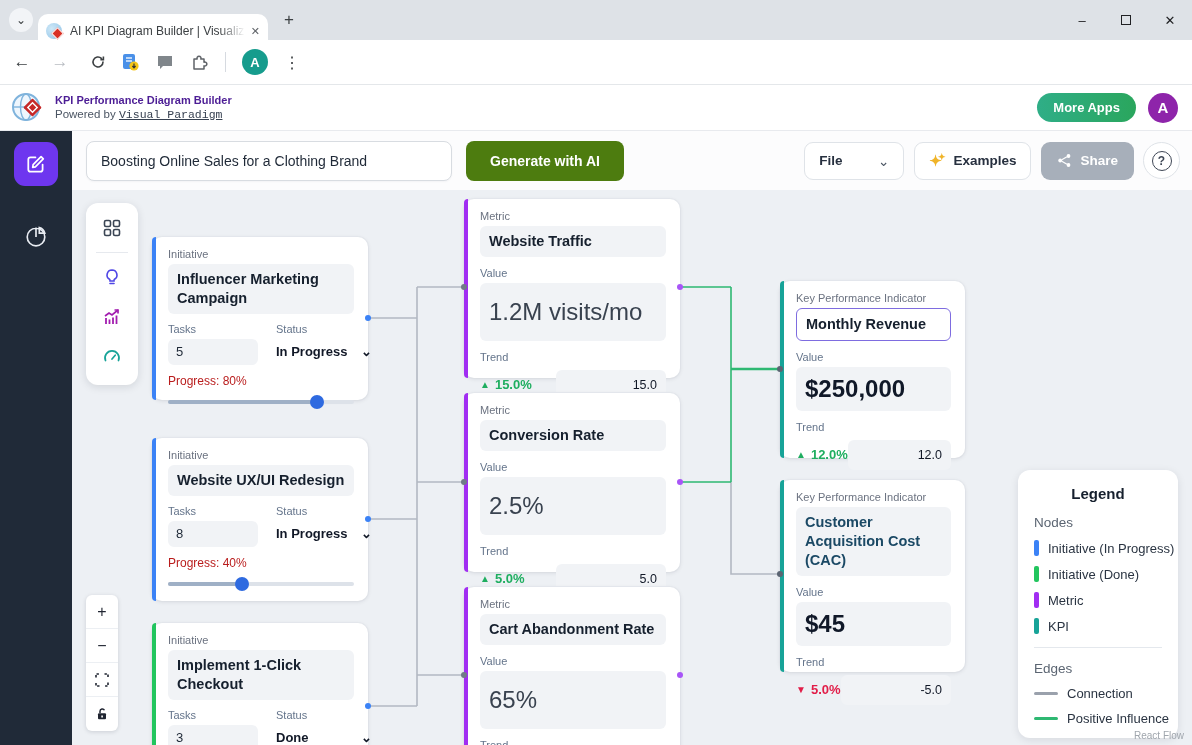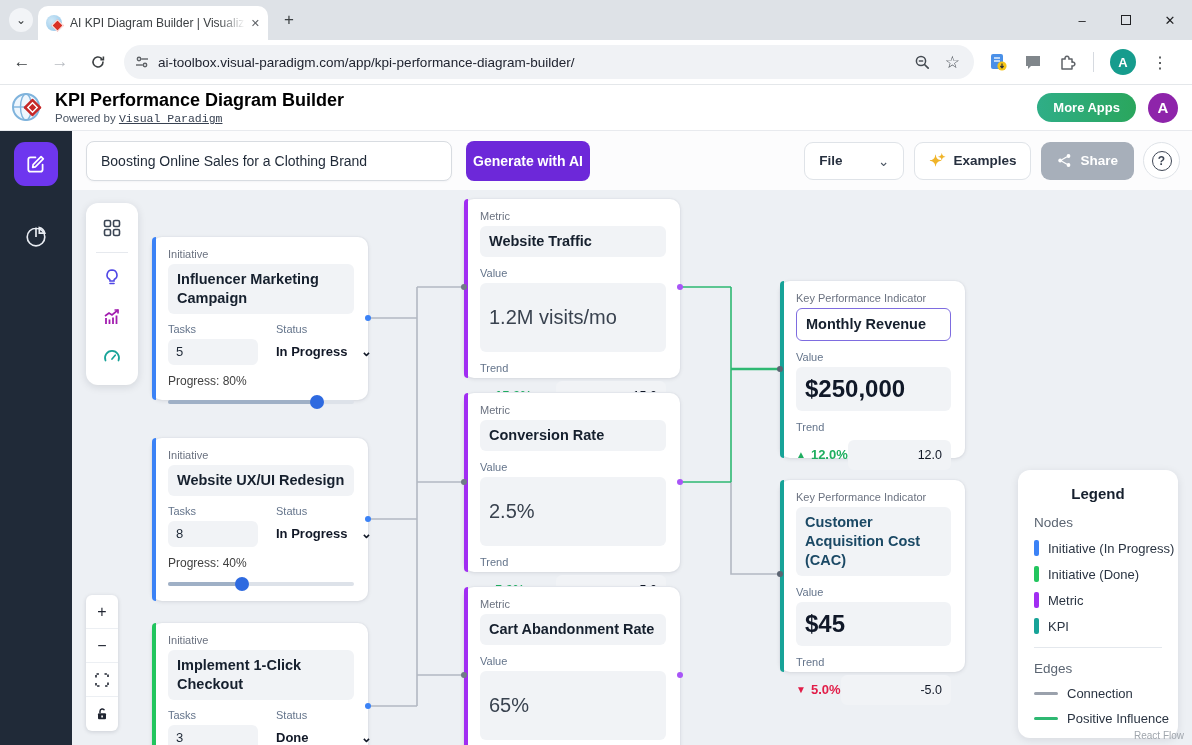--- a/index.html
+++ b/index.html
@@ -1,21 +1,21 @@
 <!DOCTYPE html>
 <html><head>
 <meta charset="utf-8">
 <style>
   * { box-sizing: border-box; margin: 0; padding: 0; }
   html,body { width:1192px; height:745px; overflow:hidden; font-family:"Liberation Sans",sans-serif; background:#fff; }
 
   
   .tabstrip { height:40px; background:#dee2e7; display:flex; align-items:center; position:relative; }
   .tabsearch { width:24px; height:24px; border-radius:50%; background:#f2f4f7; margin-left:9px; display:flex; align-items:center; justify-content:center; font-size:12px; color:#3c4043; cursor:pointer; }
-  .tab { position:absolute; left:38px; top:6px; width:230px; height:34px; background:#fff; border-radius:10px 10px 0 0; display:flex; align-items:center; padding:0 8px; }
+  .tab { position:absolute; left:38px; top:14px; width:230px; height:34px; background:#fff; border-radius:10px 10px 0 0; display:flex; align-items:center; padding:0 8px; }
   .favicon { width:16px; height:16px; border-radius:50%; background:radial-gradient(circle at 35% 35%, #cfe8f7, #8ec3e8); position:relative; flex:0 0 16px; }
   .favicon i { position:absolute; width:9px; height:9px; background:#d93025; right:0; bottom:1px; transform:rotate(45deg); border:1px solid #fff; }
   .tabtitle { font-size:12px; color:#3c4043; margin-left:8px; white-space:nowrap; overflow:hidden; flex:1; -webkit-mask-image:linear-gradient(90deg,#000 85%,transparent); mask-image:linear-gradient(90deg,#000 85%,transparent); }
   .tabclose { font-size:11px; color:#5f6368; margin-left:6px; cursor:pointer; }
   .newtab { position:absolute; left:284px; top:10px; font-size:17px; color:#3c4043; cursor:pointer; }
   .winctl { position:absolute; right:0; top:0; height:40px; display:flex; align-items:center; }
   .winbtn { width:44px; height:40px; display:flex; align-items:center; justify-content:center; font-size:13px; color:#202124; cursor:pointer; }
   .winbtn .sq { width:10px; height:10px; border:1.3px solid #202124; }
 
   .navbar { height:45px; background:#fff; display:flex; align-items:center; border-bottom:1px solid #e4e7ea; }
@@ -24,37 +24,37 @@
   .omni { height:34px; background:#f0f2f5; border-radius:17px; flex:1; margin:0 8px 0 10px; display:flex; align-items:center; padding:0 10px; max-width:850px; }
   .urltext { font-size:13.5px; color:#202430; margin-left:8px; flex:1; }
   .omni .right-ic { display:flex; align-items:center; gap:14px; margin-right:4px; }
   .chrome-actions { display:flex; align-items:center; gap:16px; margin-left:6px; margin-right:12px; }
   .vertdiv { width:1px; height:20px; background:#d6dae0; }
   .chravatar { width:26px; height:26px; border-radius:50%; background:#169c8d; color:#fff; font-size:13px; font-weight:700; display:flex; align-items:center; justify-content:center; cursor:pointer; }
   .kebab { font-size:16px; color:#3c4043; letter-spacing:0; cursor:pointer; }
 
   
   .apphead { height:46px; background:#fff; border-bottom:1px solid #e8eaee; display:flex; align-items:center; padding:0 14px 0 10px; }
-  .apptitle { font-size:18px; font-weight:700; color:#000000; line-height:1.2; }
+  .apptitle { font-size:11px; font-weight:700; color:#4c1d95; line-height:1.2; }
   .powered { font-size:11.5px; color:#4b5563; }
   .powered a { color:#374151; text-decoration:underline; cursor:pointer;font-family:Liberation Mono, monospace; }
   .moreapps { margin-left:auto; height:29px; padding:0 16px; border-radius:15px; border:none; background:linear-gradient(90deg,#2fae87,#2aa65d); color:#fff; font-size:13px; font-weight:700; font-family:inherit; cursor:pointer; }
   .headavatar { width:30px; height:30px; border-radius:50%; background:#8e24aa; color:#fff; font-weight:700; font-size:15px; display:flex; align-items:center; justify-content:center; margin-left:12px; cursor:pointer; }
 
   
   .appbody { height:614px; display:flex; }
   .rail { width:72px; background:#202a38; flex:0 0 72px; padding-top:11px; display:flex; flex-direction:column; align-items:center; }
   .railbtn { width:44px; height:44px; border-radius:11px; display:flex; align-items:center; justify-content:center; cursor:pointer; }
   .railbtn.active { background:#6e36ef; }
   .railbtn + .railbtn { margin-top:29px; }
   .main { flex:1; display:flex; flex-direction:column; min-width:0; }
 
   .promptbar { height:59px; background:#fcfcfd; display:flex; align-items:center; padding:0 12px 0 14px; }
   .prompt { width:366px; height:40px; border:1px solid #d8dce1; border-radius:8px; padding:0 14px; font-size:14px; font-weight:500; color:#1f2937; font-family:inherit; background:#fff; box-shadow:0 1px 2px rgba(16,24,40,.04); }
-  .genbtn { height:40px; margin-left:14px; padding:0 7px; border:none; border-radius:8px; background:#6d28d9; color:#fff; font-size:14px; font-weight:700; font-family:inherit; cursor:pointer; }
+  .genbtn { height:40px; margin-left:14px; padding:0 24px; border:none; border-radius:8px; background:#4d7c0f; color:#fff; font-size:14px; font-weight:700; font-family:inherit; cursor:pointer; }
   .spacer { flex:1; }
   .ghostbtn { height:38px; border:1px solid #dfe3e8; background:#fff; border-radius:9px; display:flex; align-items:center; gap:8px; padding:0 14px; font-size:13.5px; font-weight:700; color:#27303f; font-family:inherit; cursor:pointer; }
   .filebtn { width:100px; justify-content:space-between; font-weight:600; }
   .sharebtn { border:none; background:#a7afba; color:#fff; padding:0 16px; }
   .helpbtn { width:37px; height:37px; border-radius:50%; border:1px solid #dfe3e8; background:#fff; margin-left:9px; display:flex; align-items:center; justify-content:center; cursor:pointer; }
   .helpring { width:20px; height:20px; border:1.6px solid #3f4756; border-radius:50%; display:flex; align-items:center; justify-content:center; font-size:12px; font-weight:700; color:#3f4756; }
   .ml10 { margin-left:10px; }
 
   
   .canvas { position:relative; flex:1; background:#edf0f4; overflow:hidden; }
@@ -64,25 +64,25 @@
   .accent { position:absolute; left:0; top:0; bottom:0; width:4px; border-radius:10px 0 0 10px; }
   .nlabel { font-size:11px; color:#6b7280; }
   .tfield { margin-top:4px; background:#f1f3f6; border-radius:6px; padding:6px 9px; font-size:14.5px; font-weight:700; color:#16202e; line-height:1.3; }
   .tfield.selected { background:#fff; border:1.6px solid #7e6ce0; }
   .flabel { font-size:11px; color:#64748b; margin-top:10px; }
   .two { display:flex; gap:18px; margin-top:9px; }
   .two .flabel { margin-top:0; }
   .sfield { margin-top:4px; background:#f1f3f6; border-radius:6px; width:90px; height:26px; font-size:13px; color:#1f2937; display:flex; align-items:center; padding:0 8px; }
   .sel { margin-top:4px; height:26px; display:flex; align-items:center; justify-content:space-between; width:96px; font-size:13px; font-weight:700; color:#111827; cursor:pointer; }
   .sel .caret { font-size:13px; font-weight:700; }
-  .plabel { font-size:12px; color:#404040; margin-top:9px; }
+  .plabel { font-size:12px; color:#b91c1c; margin-top:9px; }
   .slider { margin-top:12px; height:4px; background:#dde2e9; border-radius:3px; position:relative; }
   .fill { height:4px; background:#9fb0c6; border-radius:3px; position:relative; }
   .thumb { position:absolute; right:-7px; top:-5px; width:14px; height:14px; border-radius:50%; background:#2e6ae0; }
-  .vfield { margin-top:4px; background:#f1f3f6; border-radius:6px; padding:23px 9px; font-size:20px; font-weight:400; color:#39424f; }
+  .vfield { margin-top:4px; background:#f1f3f6; border-radius:6px; padding:15px 9px; font-size:24px; font-weight:400; color:#39424f; }
   .vfield.big { font-size:24px; font-weight:800; color:#101828; padding:8px 9px; }
   .trendrow { display:flex; align-items:center; justify-content:space-between; margin-top:7px; }
   .tpct { font-size:13px; font-weight:700; display:flex; gap:5px; align-items:center; }
   .tpct .arr { font-size:10px; }
   .tval { background:#f1f3f6; border-radius:6px; width:110px; height:30px; font-size:12.5px; color:#111827; display:flex; align-items:center; justify-content:flex-end; padding:0 9px; }
   .kpi { width:185px; }
 
   .handle { position:absolute; width:6px; height:6px; border-radius:50%; z-index:3; }
 
   
@@ -131,37 +131,20 @@
 </div>
 
 <div class="navbar">
   <div class="navico">←</div>
   <div class="navico dis">→</div>
   <div class="navico">
     <svg width="16" height="16" viewBox="0 0 16 16">
         <path d="M13 8a5 5 0 1 1-1.6-3.7" stroke="#3c4043" stroke-width="1.6" fill="none" stroke-linecap="round"></path>
         <path d="M13.4 2.6v3h-3" stroke="#3c4043" stroke-width="1.6" fill="none"></path>
       </svg>
-  </div>
-  <div class="omni">
-    <svg width="16" height="16" viewBox="0 0 16 16">
-        <circle cx="5" cy="5" r="1.7" fill="none" stroke="#5f6368" stroke-width="1.4"></circle>
-        <line x1="7.2" y1="5" x2="14" y2="5" stroke="#5f6368" stroke-width="1.4"></line>
-        <circle cx="11" cy="11" r="1.7" fill="none" stroke="#5f6368" stroke-width="1.4"></circle>
-        <line x1="2" y1="11" x2="8.8" y2="11" stroke="#5f6368" stroke-width="1.4"></line>
-      </svg>
-    <span class="urltext">ai-toolbox.visual-paradigm.com/app/kpi-performance-diagram-builder/</span>
-    <span class="right-ic">
-      <svg width="17" height="17" viewBox="0 0 17 17">
-          <circle cx="7" cy="7" r="4.6" fill="none" stroke="#454b52" stroke-width="1.5"></circle>
-          <line x1="10.5" y1="10.5" x2="14.2" y2="14.2" stroke="#454b52" stroke-width="1.7" stroke-linecap="round"></line>
-          <line x1="4.8" y1="7" x2="9.2" y2="7" stroke="#454b52" stroke-width="1.4"></line>
-        </svg>
-      <span style="font-size:17px;color:#454b52;">☆</span>
-    </span>
   </div>
   <div class="chrome-actions">
     <svg width="20" height="20" viewBox="0 0 20 20">
         <rect x="3" y="2" width="12" height="15" rx="2" fill="#4a90e8"></rect>
         <line x1="6" y1="6" x2="12" y2="6" stroke="#fff" stroke-width="1.3"></line>
         <line x1="6" y1="9" x2="12" y2="9" stroke="#fff" stroke-width="1.3"></line>
         <circle cx="14" cy="14" r="4.6" fill="#f5c518"></circle>
         <path d="M14 11.6v4M12.4 14l1.6 1.8 1.6-1.8" stroke="#333" stroke-width="1.2" fill="none"></path>
       </svg>
     <svg width="18" height="18" viewBox="0 0 18 18">

